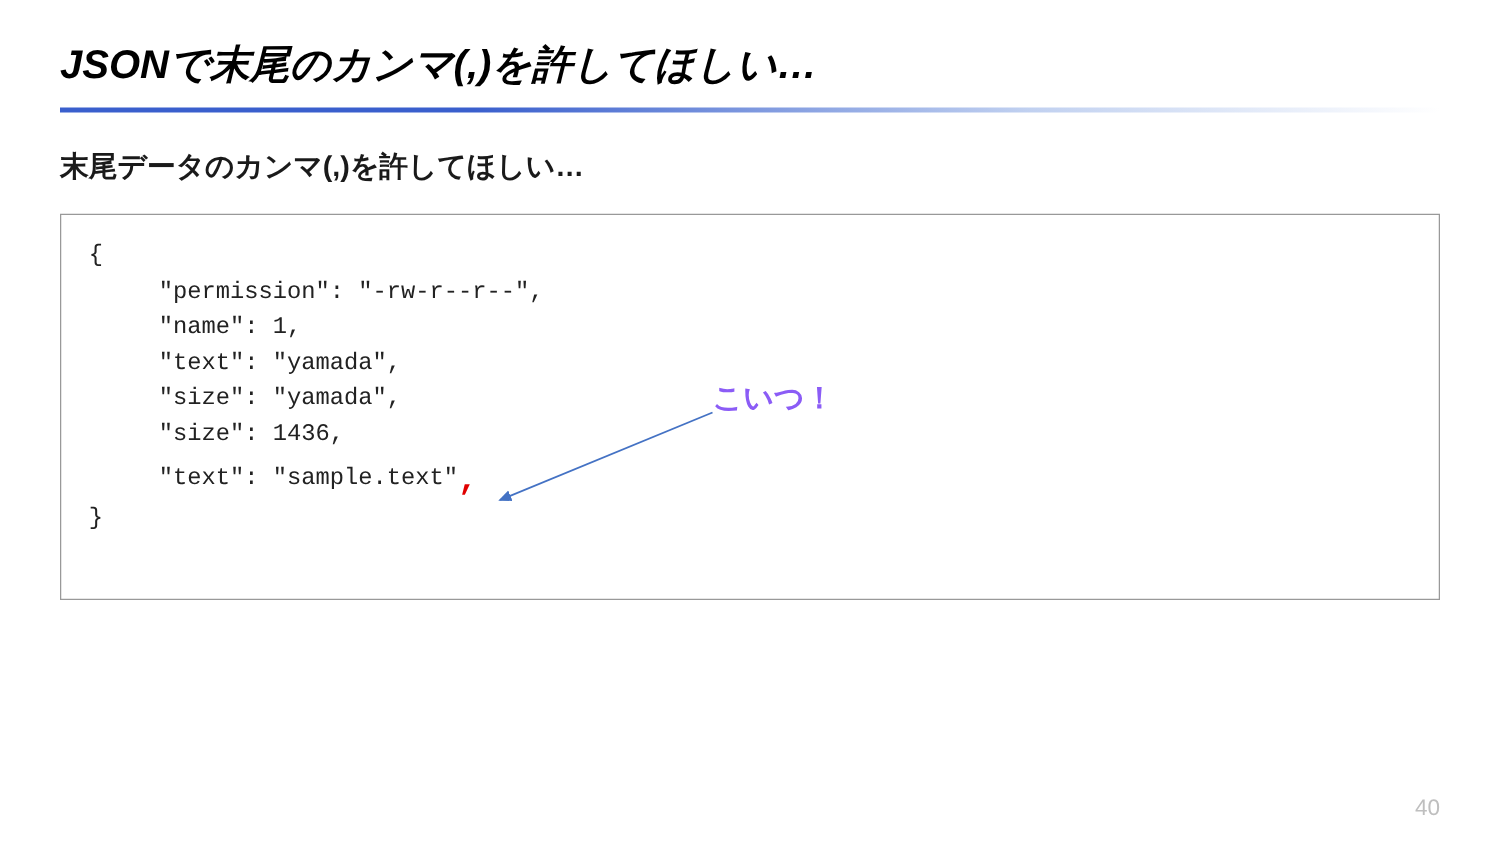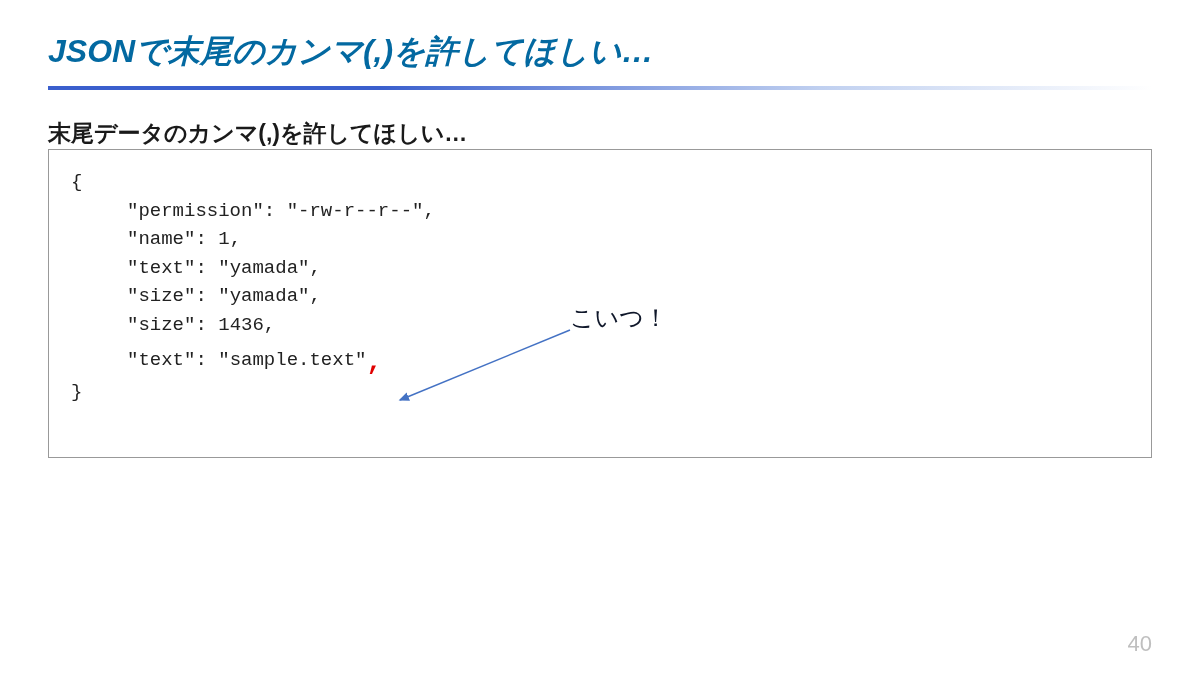--- a/index.html
+++ b/index.html
@@ -16,34 +16,35 @@
       overflow: hidden;
     }
     .slide {
       padding: 30px 48px 20px 48px;
       height: 100%;
       position: relative;
     }
     .title {
       font-size: 32px;
       font-weight: bold;
-      color: #0369a1;
+      color: #000000;
       font-style: italic;
       margin-bottom: 12px;
     }
     .title-underline {
       height: 4px;
       width: 100%;
       background: linear-gradient(to right, #3a5fcd 0%, #3a5fcd 30%, #c0d0f0 70%, transparent 100%);
       margin-bottom: 28px;
     }
     .subtitle {
       font-size: 23px;
       font-weight: bold;
       color: #1a1a1a;
+      margin-bottom: 22px;
     }
     .code-box {
       border: 1px solid #999;
       padding: 18px 22px 50px 22px;
       font-family: "Consolas", "Courier New", monospace;
       font-size: 19px;
       line-height: 1.5;
       color: #222;
       position: relative;
       min-height: 290px;
@@ -57,35 +58,36 @@
     .trailing-comma {
       color: #e00000;
       font-weight: bold;
       font-size: 26px;
       position: relative;
       top: 4px;
     }
     .annotation {
       position: absolute;
       font-size: 24px;
-      color: #0f172a;
+      color: #8b5cf6;
       left: 570px;
       top: 302px;
+      font-weight: bold;
     }
     .arrow-svg {
       position: absolute;
       left: 380px;
       top: 320px;
       pointer-events: none;
     }
     .page-number {
       position: absolute;
       right: 48px;
       bottom: 18px;
-      font-size: 22px;
+      font-size: 18px;
       color: #bfbfbf;
     }
   </style>
 </head>
 <body>
 
 <div class="slide">
 
   <h1 class="title">JSONで末尾のカンマ(,)を許してほしい…</h1>
   <div class="title-underline"></div>

